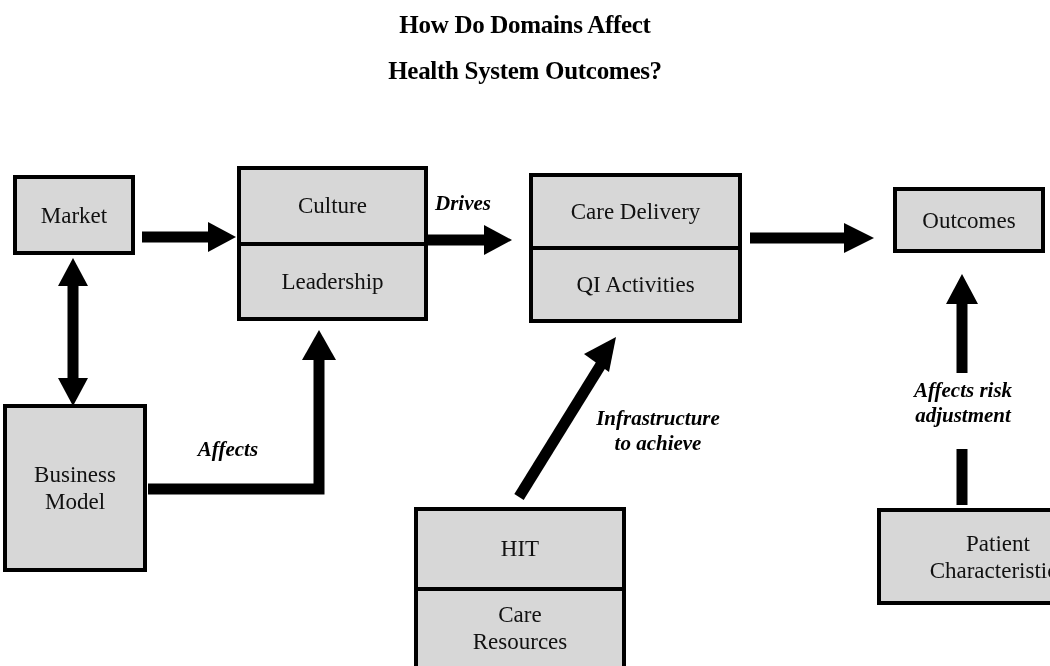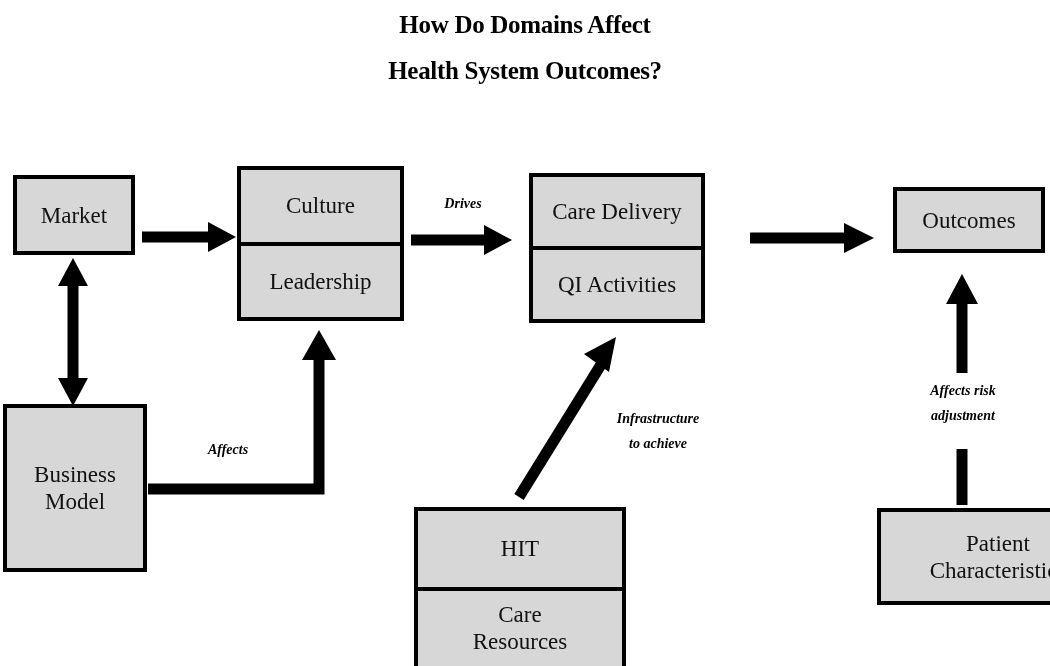--- a/index.html
+++ b/index.html
@@ -57,21 +57,21 @@
   }
   .cell + .cell { border-top: 4px solid #000000; }
   .cell .txt { display: block; }
 
   
   .conn-label {
     position: absolute;
     font-family: "Liberation Serif", serif;
     font-weight: bold;
     font-style: italic;
-    font-size: 14px;
+    font-size: 21px;
     line-height: 25px;
     color: #000000;
     text-align: center;
     white-space: pre-line;
   }
 
   
   #arrows {
     position: absolute;
     left: 0;
@@ -136,30 +136,30 @@
       <span class="txt">Market</span>
     </div>
   </div>
 
   <div class="box" style="left:3px; top:404px; width:144px; height:168px;">
     <div class="cell">
       <span class="txt">Business Model</span>
     </div>
   </div>
 
-  <div class="box" style="left:237px; top:166px; width:167px; height:155px;">
+  <div class="box" style="left:237px; top:166px; width:191px; height:155px;">
     <div class="cell">
       <span class="txt">Culture</span>
     </div>
     <div class="cell">
       <span class="txt">Leadership</span>
     </div>
   </div>
 
-  <div class="box" style="left:529px; top:173px; width:176px; height:150px;">
+  <div class="box" style="left:529px; top:173px; width:213px; height:150px;">
     <div class="cell">
       <span class="txt">Care Delivery</span>
     </div>
     <div class="cell">
       <span class="txt">QI Activities</span>
     </div>
   </div>
 
   <div class="box" style="left:893px; top:187px; width:152px; height:66px;">
     <div class="cell">

